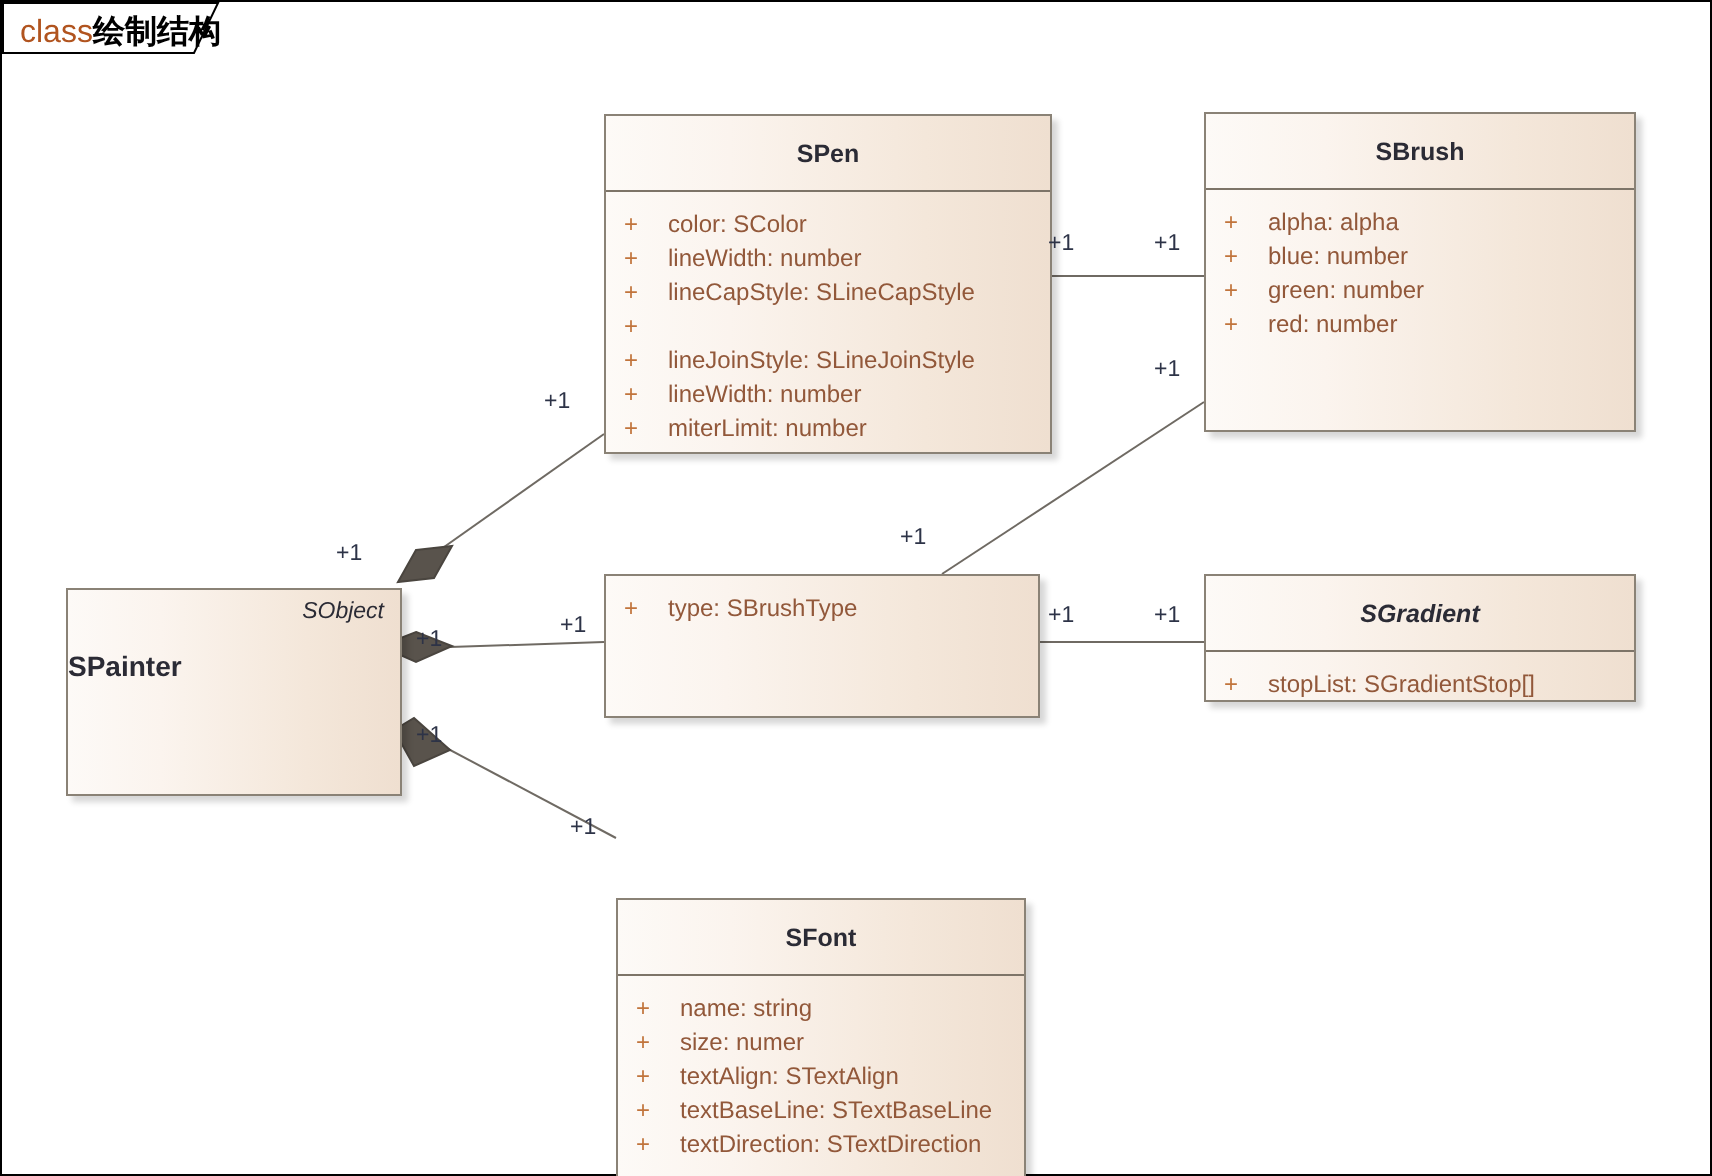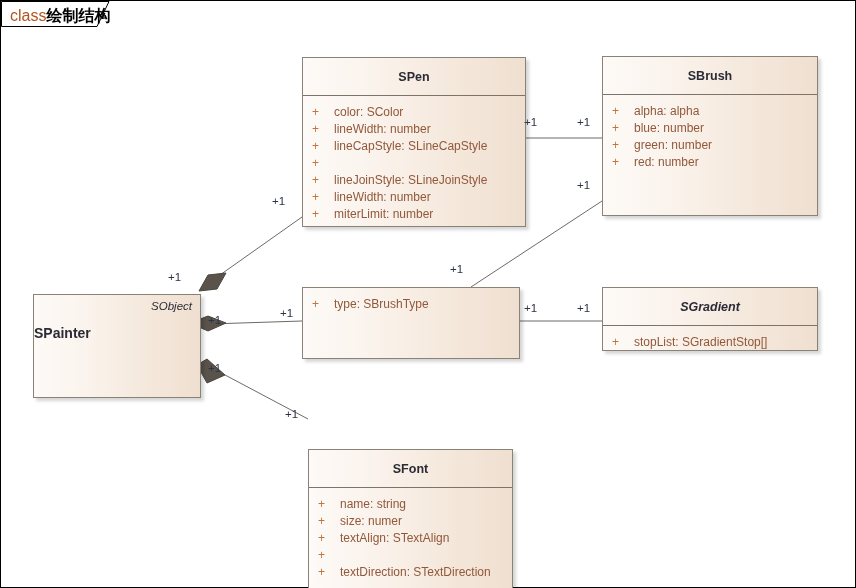--- a/index.html
+++ b/index.html
@@ -240,20 +240,21 @@
         <div class="attr-row">
           <span class="attr-vis">+</span>
           <span class="attr-text">size: numer</span>
         </div>
         <div class="attr-row">
           <span class="attr-vis">+</span>
           <span class="attr-text">textAlign: STextAlign</span>
         </div>
         <div class="attr-row">
           <span class="attr-vis">+</span>
+          <span class="attr-text">textBaseLine: STextBaseLine</span>
         </div>
         <div class="attr-row">
           <span class="attr-vis">+</span>
           <span class="attr-text">textDirection: STextDirection</span>
         </div>
       </div>
   </div>
 
   <div class="mult" style="left:167px; top:270px;">+1</div>
   <div class="mult" style="left:271px; top:194px;">+1</div>

